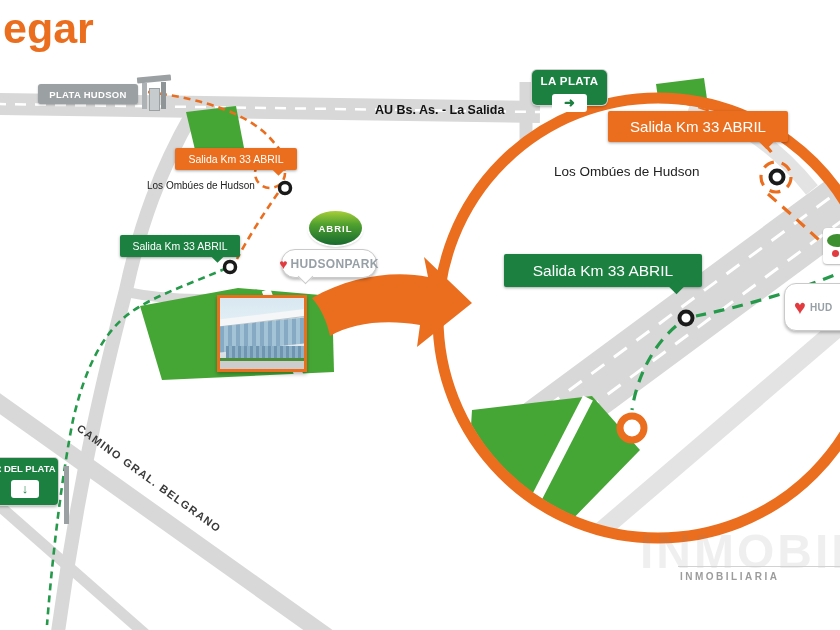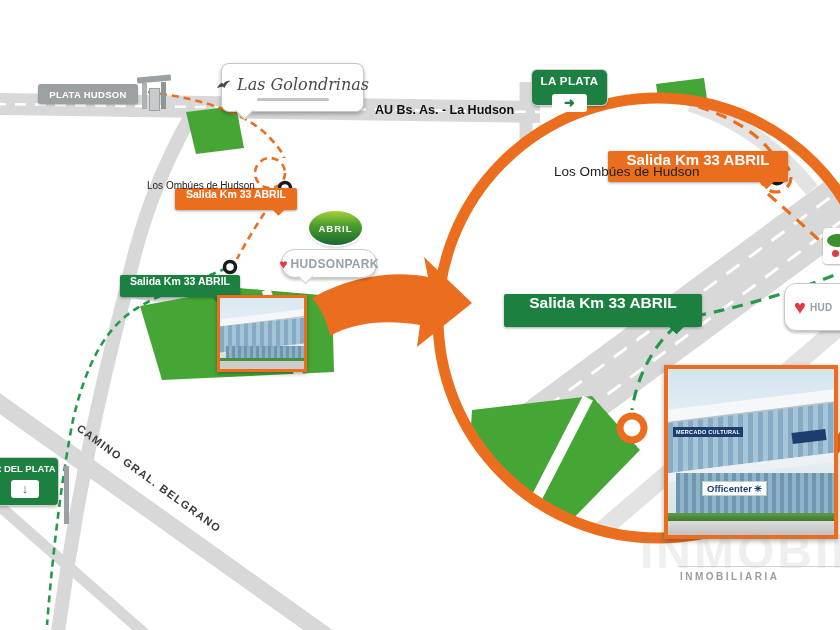--- a/index.html
+++ b/index.html
@@ -48,22 +48,22 @@
                     border-right:1px solid #C8C8C8;border-bottom:1px solid #C8C8C8;z-index:-1;}
 
   #laplata{left:532px;top:70px;width:75px;height:35px;background:var(--green-sign);border-radius:5px;text-align:center;
            box-shadow:0 0 0 1px #cfcfcf,0 2px 3px rgba(0,0,0,.3);}
   #laplata .lp-text{display:block;margin-top:5px;color:#fff;font-weight:bold;font-size:11.5px;letter-spacing:.4px;}
   #laplata .lp-arrow{position:absolute;left:20px;top:24px;width:35px;height:18px;background:#fff;border-radius:3px;
                      color:var(--green-sign);font-size:13px;font-weight:bold;line-height:18px;}
 
   #highway-label{left:375px;top:103px;font-size:12.5px;font-weight:bold;color:#111;white-space:nowrap;}
 
-  .salida{position:absolute;z-index:3;display:flex;align-items:flex-start;justify-content:center;color:#fff;font-weight:bold;
-          border-radius:2px;box-shadow:0 1px 3px rgba(0,0,0,.35);margin-top:40px;}
+  .salida{position:absolute;z-index:3;display:flex;align-items:center;justify-content:center;color:#fff;font-weight:normal;
+          border-radius:2px;box-shadow:0 1px 3px rgba(0,0,0,.35);}
   .salida .ptr{position:absolute;width:9px;height:9px;transform:rotate(45deg);background:inherit;z-index:-1;}
   #salida-o1{left:175px;top:148px;width:122px;height:22px;font-size:10.5px;background:var(--orange);}
   #salida-o1 .ptr{right:14px;bottom:-4px;}
   #salida-g1{left:120px;top:235px;width:120px;height:22px;font-size:10.5px;background:var(--green-sign);}
   #salida-g1 .ptr{right:18px;bottom:-4px;}
 
   #ombues1{left:147px;top:180px;font-size:10px;color:#222;white-space:nowrap;}
 
   #abril{left:309px;top:211px;width:53px;height:34px;border-radius:50%;
          background:linear-gradient(180deg,#A8CE38 0%,#4FA02F 40%,#176A2E 100%);
@@ -189,48 +189,39 @@
       <path class="route-o" stroke-width="3.2" stroke-dasharray="11 8" d="M768,194 C798,220 826,246 852,272"></path>
       <path class="route-g" stroke-width="3.2" stroke-dasharray="11 8" d="M868,260 C812,288 736,308 696,316"></path>
       <path class="route-g" stroke-width="3.2" stroke-dasharray="11 8" d="M676,326 C650,348 636,382 632,410"></path>
       <circle class="dot" cx="777" cy="177" r="6.5" stroke-width="4"></circle>
       <circle class="dot" cx="686" cy="318" r="6.5" stroke-width="4"></circle>
     </g>
     <circle class="ring" cx="658" cy="318" r="220" stroke-width="11"></circle>
     <path class="arrow" d="M312,298 C350,276 395,270 428,277 L424,257 L472,303 L417,347 L420,325 C385,319 352,323 330,336 C327,322 321,308 312,298 Z"></path>
   </svg>
 
+  <div class="ov" id="heading">egar</div>
 
   <div class="ov" id="peaje">
     <span>PLATA HUDSON</span>
   </div>
   <div class="ov" id="toll">
     <div class="roof"></div>
     <div class="post-l"></div>
     <div class="booth"></div>
     <div class="post-r"></div>
   </div>
 
-  <div class="ov" id="golondrinas">
-    <span class="ptr"></span>
-    <span class="golo-row">
-      <svg width="16" height="11" viewBox="0 0 16 11">
-        <path d="M1,9 C4,4 6,3 7.5,5 C8.5,2.5 12,1 14.5,2 C11.5,3 10.5,5 8.5,9 C7,6.5 4,8 1,9 Z" fill="#4A4A4A"></path>
-      </svg>
-      <span class="title">Las Golondrinas</span>
-    </span>
-    <span class="tagline"></span>
-  </div>
 
   <div class="ov" id="laplata">
     <span class="lp-text">LA PLATA</span>
     <span class="lp-arrow">➜</span>
   </div>
 
-  <div class="ov" id="highway-label">AU Bs. As. - La Hudson</div>
+  <div class="ov" id="highway-label">AU Bs. As. - La Salida</div>
 
   <div class="salida" id="salida-o1">
     <span class="ptr"></span>
     <span>Salida Km 33 ABRIL</span>
   </div>
 
   <div class="ov" id="ombues1">Los Ombúes de Hudson</div>
 
   <div class="salida" id="salida-g1">
     <span class="ptr"></span>
@@ -278,34 +269,18 @@
   <div class="ov" id="hudson2">
     <span class="hp-heart">♥</span>
     <span class="hp-text">HUD</span>
   </div>
 
   <div class="ov" id="minilogo">
     <span class="blob"></span>
     <span class="dotr"></span>
   </div>
 
-  <div class="ov" id="photo-big">
-    <div class="pb-roof"></div>
-    <div class="pb-glass-up"></div>
-    <div class="pb-band"></div>
-    <div class="pb-glass-low"></div>
-    <div class="pb-sign-navy">
-      <span>MERCADO CULTURAL</span>
-    </div>
-    <div class="pb-panel"></div>
-    <div class="pb-sign-off">
-      <span>Officenter</span>
-      <span>✳</span>
-    </div>
-    <div class="pb-hedge"></div>
-    <div class="pb-plaza"></div>
-  </div>
 
   <div class="ov" id="wm-big">INMOBILIARIA</div>
   <div class="ov" id="wm-line"></div>
   <div class="ov" id="wm-small">INMOBILIARIA</div>
 
 </div>
 
 </body></html>

